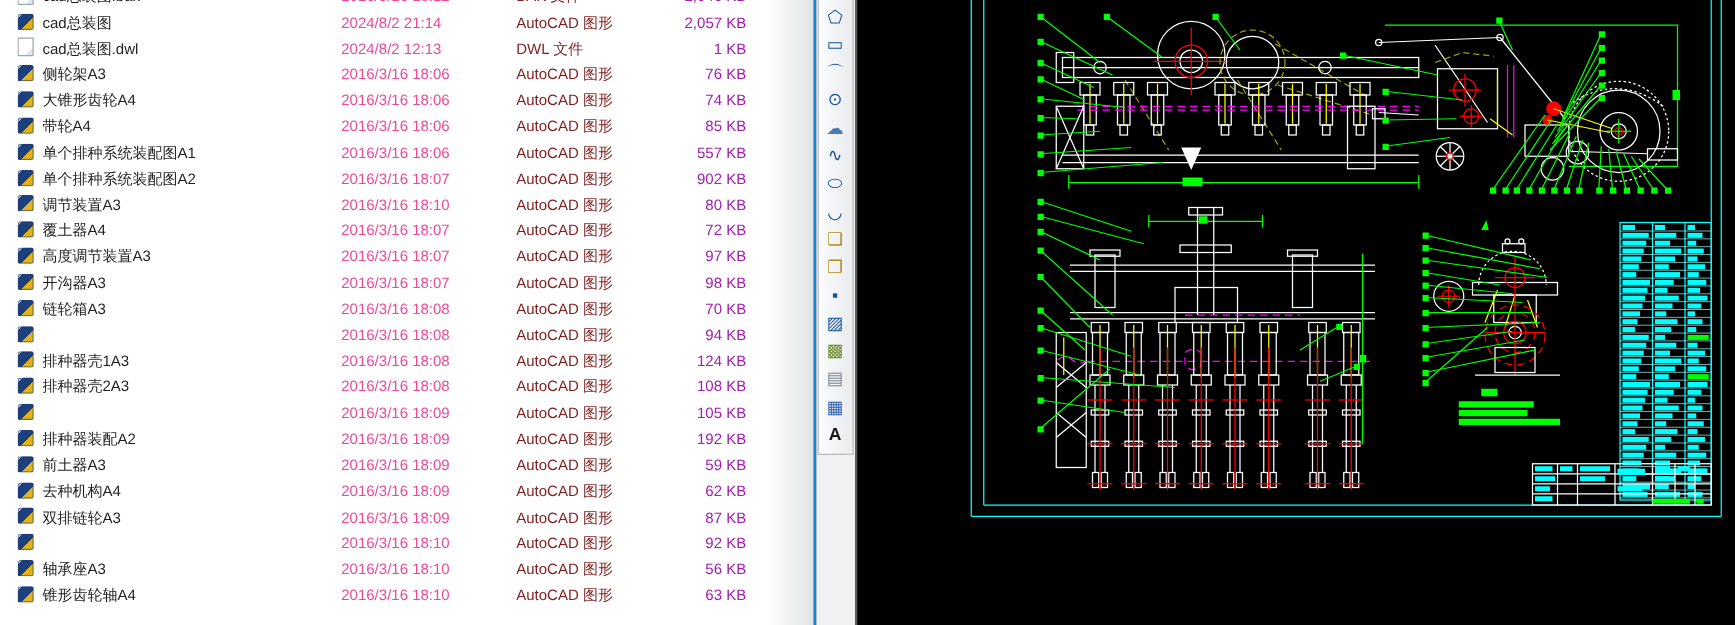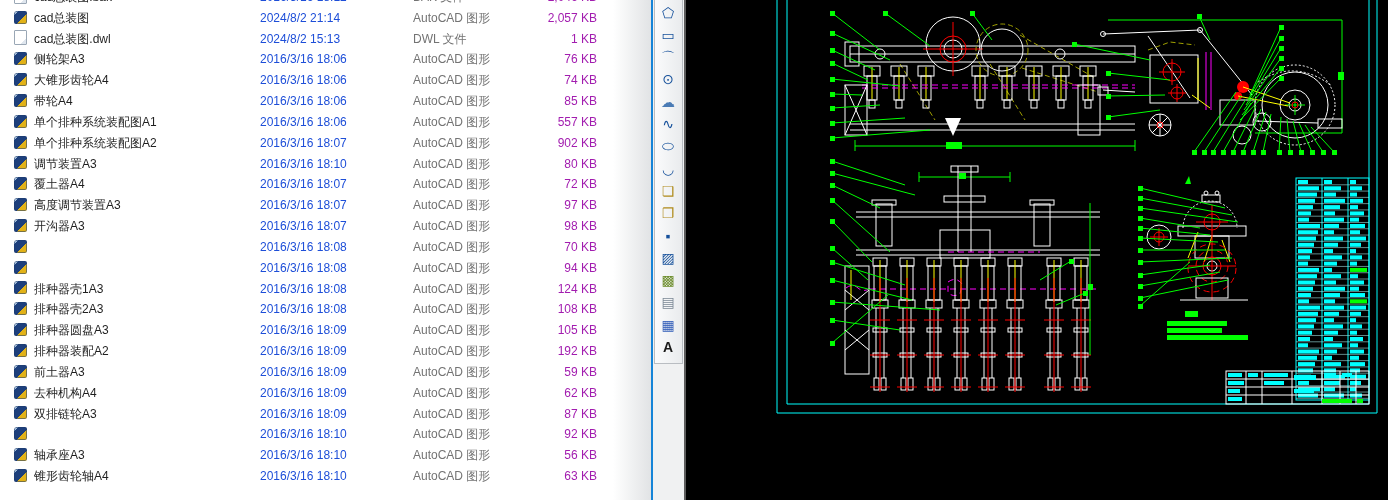--- a/index.html
+++ b/index.html
@@ -14,22 +14,22 @@
     background:#fff;overflow:hidden;
   }
   .file-list{position:absolute;left:0;top:-13px;width:100%;}
   .file-row{
     position:relative;height:20.83px;line-height:20.83px;
     font-size:12px;color:#333;white-space:nowrap;
   }
   .file-row .cell{position:absolute;top:0;height:20.83px;overflow:hidden;}
   .c-icon{left:14px;width:16px;}
   .c-name{left:34px;width:232px;color:#1f1f1f;}
-  .c-date{left:260px;width:132px;color:#1d4ed8;}
-  .c-type{left:413px;width:110px;color:#737373;}
+  .c-date{left:273px;width:132px;color:#ec4899;}
+  .c-type{left:413px;width:110px;color:#7f1d1d;}
   .c-size{left:500px;width:97px;text-align:right;color:#a21caf;}
   .icon-dwg{
     display:inline-block;width:13px;height:13px;vertical-align:middle;margin-top:-3px;
     border-radius:2px;
     background:
       linear-gradient(135deg, rgba(255,255,255,.95) 0 9%, rgba(255,255,255,0) 9%),
       linear-gradient(315deg, #e2b217 0 40%, rgba(0,0,0,0) 40%),
       linear-gradient(135deg, #a7c0da 0 16%, #1d3f7c 16%);
     box-shadow:inset 0 0 0 1px rgba(30,60,110,.55);
   }
@@ -89,21 +89,21 @@
       <div class="file-row">
         <span class="cell c-icon"><span class="icon-dwg"></span></span>
         <span class="cell c-name">cad总装图</span>
         <span class="cell c-date">2024/8/2 21:14</span>
         <span class="cell c-type">AutoCAD 图形</span>
         <span class="cell c-size">2,057 KB</span>
       </div>
       <div class="file-row">
         <span class="cell c-icon"><span class="icon-file"></span></span>
         <span class="cell c-name">cad总装图.dwl</span>
-        <span class="cell c-date">2024/8/2 15:13</span>
+        <span class="cell c-date">2024/8/2 12:13</span>
         <span class="cell c-type">DWL 文件</span>
         <span class="cell c-size">1 KB</span>
       </div>
       <div class="file-row">
         <span class="cell c-icon"><span class="icon-dwg"></span></span>
         <span class="cell c-name">侧轮架A3</span>
         <span class="cell c-date">2016/3/16 18:06</span>
         <span class="cell c-type">AutoCAD 图形</span>
         <span class="cell c-size">76 KB</span>
       </div>
@@ -158,20 +158,21 @@
       </div>
       <div class="file-row">
         <span class="cell c-icon"><span class="icon-dwg"></span></span>
         <span class="cell c-name">开沟器A3</span>
         <span class="cell c-date">2016/3/16 18:07</span>
         <span class="cell c-type">AutoCAD 图形</span>
         <span class="cell c-size">98 KB</span>
       </div>
       <div class="file-row">
         <span class="cell c-icon"><span class="icon-dwg"></span></span>
+        <span class="cell c-name">链轮箱A3</span>
         <span class="cell c-date">2016/3/16 18:08</span>
         <span class="cell c-type">AutoCAD 图形</span>
         <span class="cell c-size">70 KB</span>
       </div>
       <div class="file-row">
         <span class="cell c-icon"><span class="icon-dwg"></span></span>
         <span class="cell c-date">2016/3/16 18:08</span>
         <span class="cell c-type">AutoCAD 图形</span>
         <span class="cell c-size">94 KB</span>
       </div>
@@ -184,21 +185,20 @@
       </div>
       <div class="file-row">
         <span class="cell c-icon"><span class="icon-dwg"></span></span>
         <span class="cell c-name">排种器壳2A3</span>
         <span class="cell c-date">2016/3/16 18:08</span>
         <span class="cell c-type">AutoCAD 图形</span>
         <span class="cell c-size">108 KB</span>
       </div>
       <div class="file-row">
         <span class="cell c-icon"><span class="icon-dwg"></span></span>
-        <span class="cell c-name">排种器圆盘A3</span>
         <span class="cell c-date">2016/3/16 18:09</span>
         <span class="cell c-type">AutoCAD 图形</span>
         <span class="cell c-size">105 KB</span>
       </div>
       <div class="file-row">
         <span class="cell c-icon"><span class="icon-dwg"></span></span>
         <span class="cell c-name">排种器装配A2</span>
         <span class="cell c-date">2016/3/16 18:09</span>
         <span class="cell c-type">AutoCAD 图形</span>
         <span class="cell c-size">192 KB</span>

